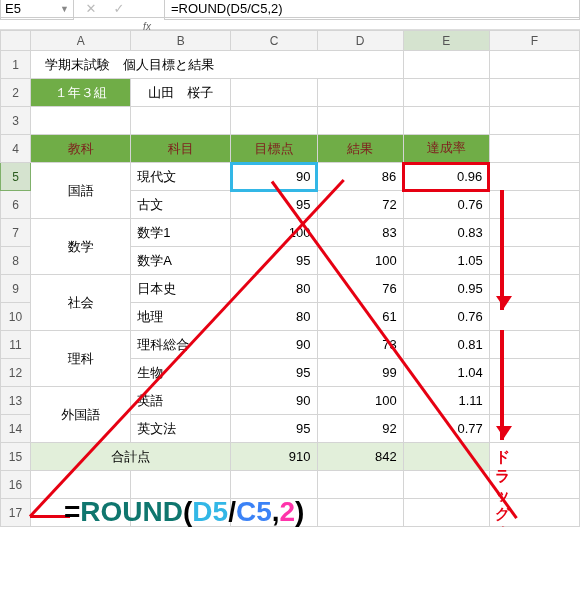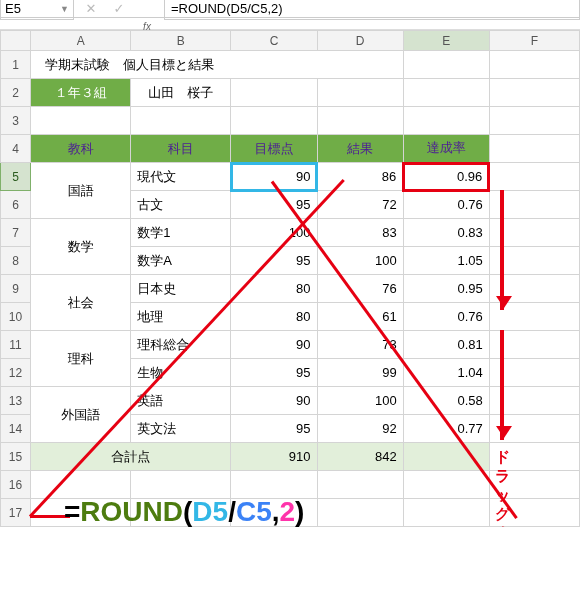--- a/index.html
+++ b/index.html
@@ -17,40 +17,40 @@
   .grid thead th { background: #f3f3f3; color: #555; font-size: 12px; height: 20px; }
   .grid tbody th { background: #f3f3f3; color: #555; font-size: 12px; width: 30px; text-align: center; }
   .grid tbody th.sel { background: #d5e3cf; color: #2b5b1f; border: 1px solid #7fb06a; }
   .col-rh { width: 30px; }
   .col-a { width: 100px; }
   .col-b { width: 100px; }
   .col-c { width: 86px; }
   .col-d { width: 86px; }
   .col-e { width: 86px; }
   .col-f { width: 90px; }
-  .hdr-green { background: #70ad47 !important; color: #4c1d95; text-align: center; }
+  .hdr-green { background: #70ad47 !important; color: #7f1d1d; text-align: center; }
   .title { padding-left: 14px; }
   .badge-green { background: #70ad47; color: #fff; text-align: center; }
   .name-cell { text-align: center; }
   .total-row td { background: #e2efda; }
   .total-row th { }
   .total-label { text-align: center; font-weight: bold; margin-left: 27px; }
   .num { text-align: right; padding-right: 6px; }
   .jp { padding-left: 6px; }
   .merged { text-align: center; }
   .e-sel { border: 2px solid #2e7d32 !important; position: relative; }
   .hl-blue { outline: 3px solid #33b7e6; outline-offset: -2px; }
   .hl-red { outline: 3px solid #e60012; outline-offset: -2px; margin-left: 28px; }
   .overlay { position: absolute; left: 0; top: 0; pointer-events: none; }
   .arrow-red { position: absolute; width: 0; border-left: 4px solid #e60012; }
   .arrow-red::after { content: ""; position: absolute; bottom: -6px; left: -8px; border: 8px solid transparent; border-top: 12px solid #e60012; }
   .drag-text { position: absolute; color: #e60012; font-weight: bold; font-size: 15px; }
   .big-formula { position: absolute; font-size: 28px; font-weight: bold; font-family: Arial, sans-serif; }
   .bf-eq { color: #000; }
-  .bf-round { color: #4d7c0f; }
+  .bf-round { color: #0f766e; }
   .bf-p { color: #000; }
   .bf-d5 { color: #33b7e6; }
   .bf-sl { color: #000; }
   .bf-c5 { color: #3b82f6; }
   .bf-com { color: #000; }
   .bf-2 { color: #ff33aa; }
   .line-red { position: absolute; background: #e60012; height: 3px; transform-origin: left center; }
 </style>
 </head>
 <body>
@@ -192,21 +192,21 @@
       <td class="num">99</td>
       <td class="num">1.04</td>
       <td></td>
     </tr>
     <tr>
       <th>13</th>
       <td class="merged" rowspan="2">外国語</td>
       <td class="jp">英語</td>
       <td class="num">90</td>
       <td class="num">100</td>
-      <td class="num">0.58</td>
+      <td class="num">1.11</td>
       <td></td>
     </tr>
     <tr>
       <th>14</th>
       <td class="jp">英文法</td>
       <td class="num">95</td>
       <td class="num">92</td>
       <td class="num">0.77</td>
       <td></td>
     </tr>

